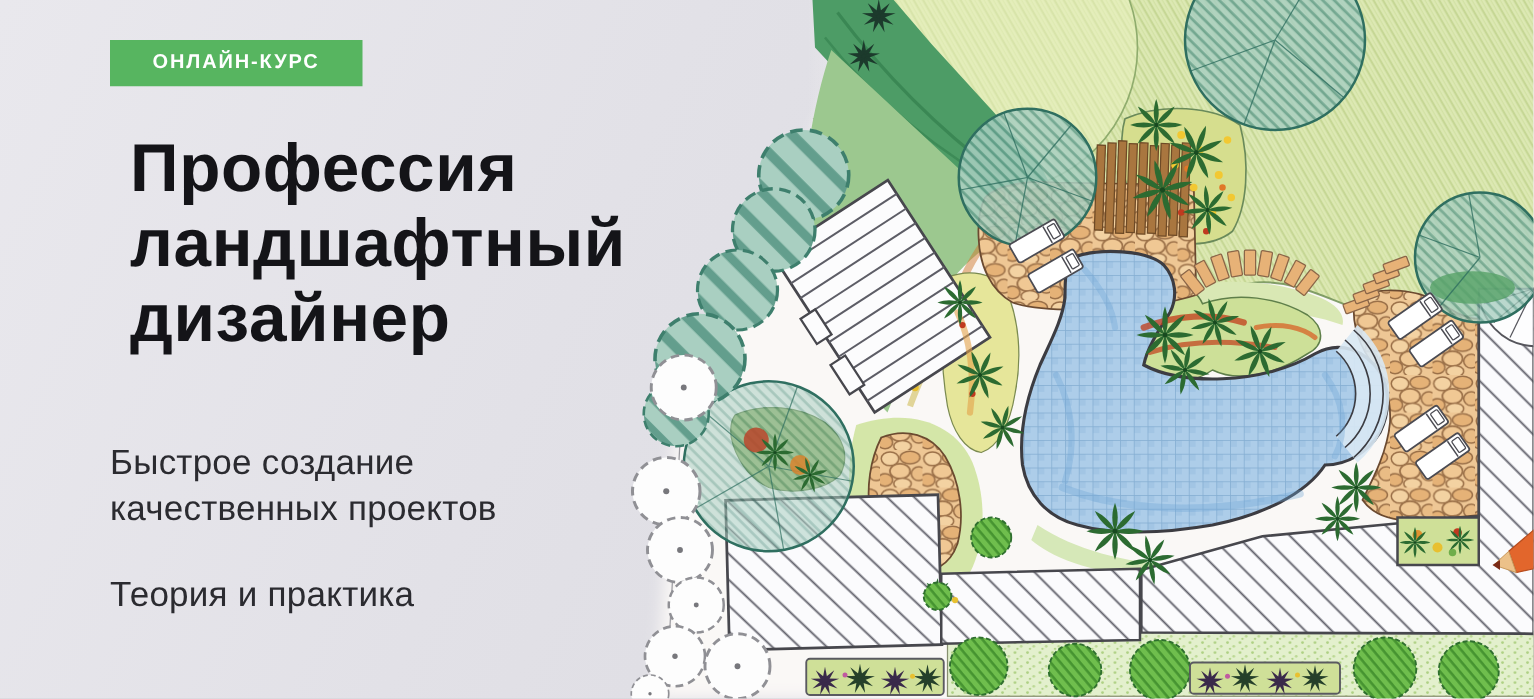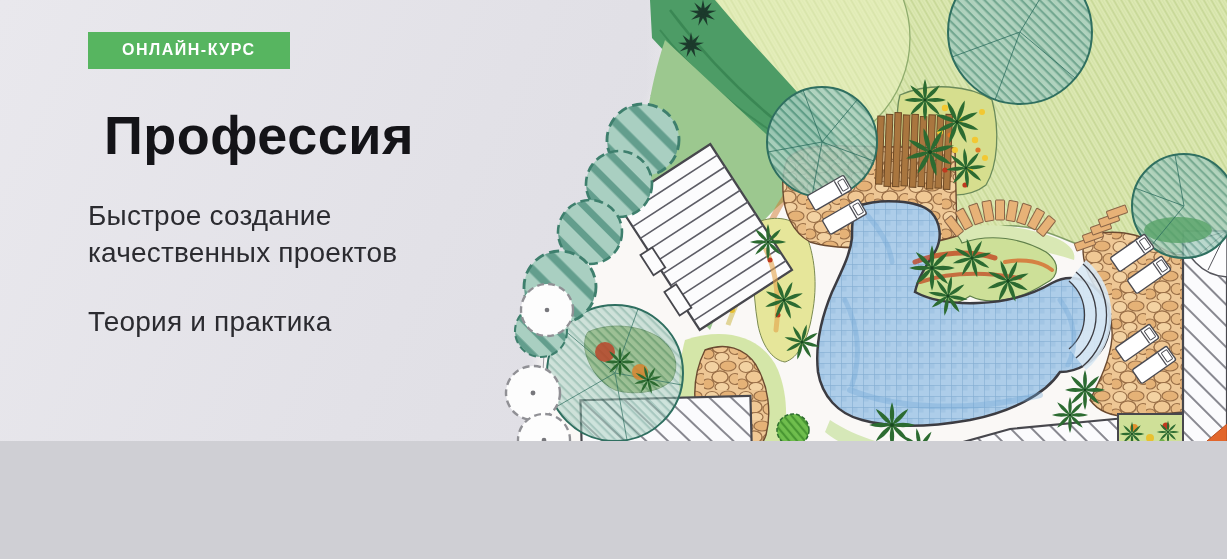--- a/index.html
+++ b/index.html
@@ -1,49 +1,51 @@
 <!DOCTYPE html>
 <html lang="ru"><head>
 <meta charset="utf-8">
 <style>
   html,body{margin:0;padding:0;background:#cfcfd4;}
   .stage{
-    position:relative;width:1227px;height:441px;overflow:hidden;
+    position:relative;width:1227px;height:559px;overflow:hidden;
     background:linear-gradient(115deg,#e9e8ed 0%,#e2e1e7 38%,#dfdee4 58%,#eeedf1 78%,#f8f7f7 95%);
     font-family:"Liberation Sans","DejaVu Sans",sans-serif;
   }
   .hero-text{position:absolute;left:88px;top:32px;z-index:3;}
   .badge{
     display:inline-block;background:#57b560;color:#fff;
     font-size:16px;font-weight:bold;letter-spacing:1.5px;
     padding:9px 34px 10px 34px;line-height:18px;
   }
   h1.title{
     margin:36px 0 0 16px;color:#141418;font-weight:bold;
     font-size:54px;line-height:60px;letter-spacing:.5px;
   }
   h1.title span{display:block;}
   p.sub{
     margin:0;color:#2b2b30;font-size:28px;line-height:37px;letter-spacing:.2px;
     max-width:430px;font-weight:normal;
   }
-  p.sub.first{margin-top:32px;}
+  p.sub.first{margin-top:66px;}
   p.sub.second{margin-top:32px;}
   .plan-wrap{position:absolute;left:500px;top:0;width:727px;height:559px;z-index:1;}
   svg{display:block;}
 </style>
 </head>
 <body>
 
 <div class="stage">
 
   <div class="hero-text">
     <div class="badge">ОНЛАЙН-КУРС</div>
     <h1 class="title">
       <span>Профессия</span>
+      <span>ландшафтный</span>
+      <span>дизайнер</span>
     </h1>
     <p class="sub first">Быстрое создание качественных проектов</p>
     <p class="sub second">Теория и практика</p>
   </div>
 
   <div class="plan-wrap">
   <svg width="727" height="559" viewBox="0 0 727 559" xmlns="http://www.w3.org/2000/svg">
     <defs>
       <linearGradient id="paperFade" x1="0" y1="0" x2="1" y2="0">
         <stop offset="0" stop-color="#faf8f6" stop-opacity="0"></stop>

